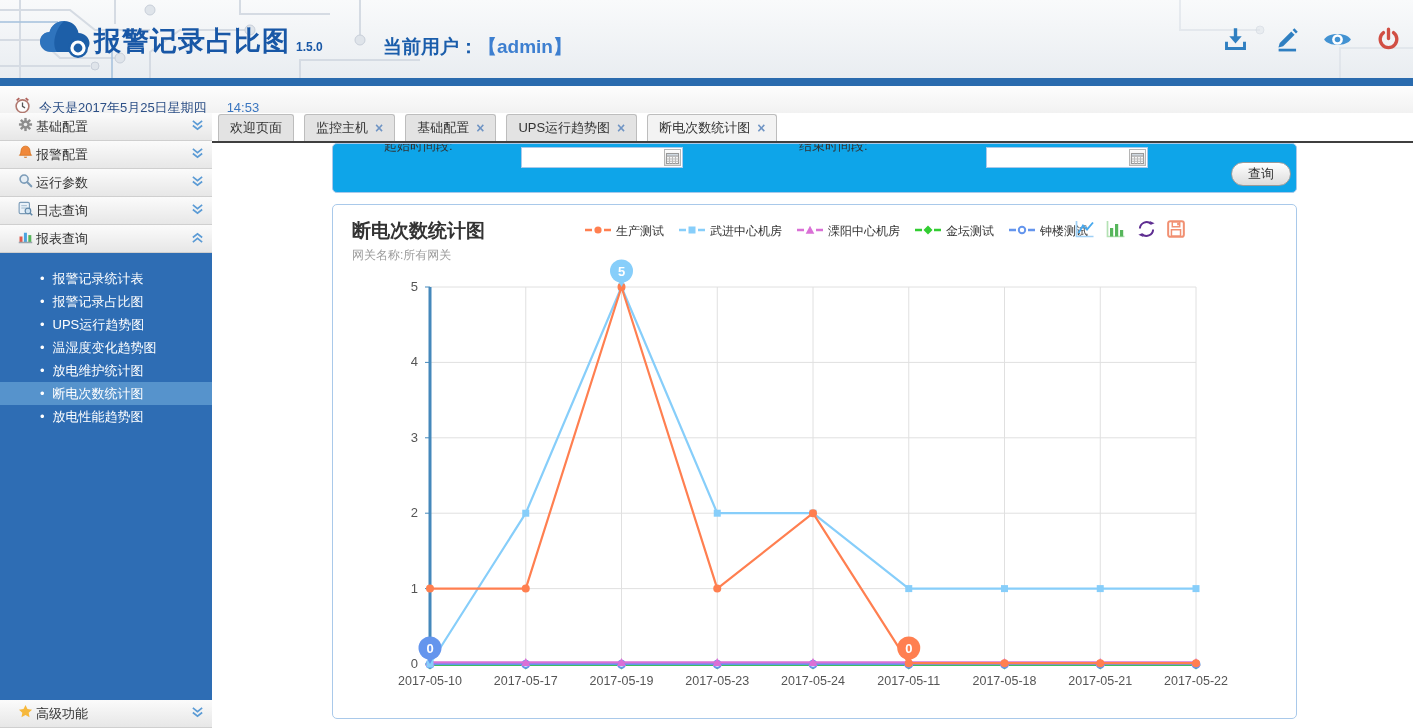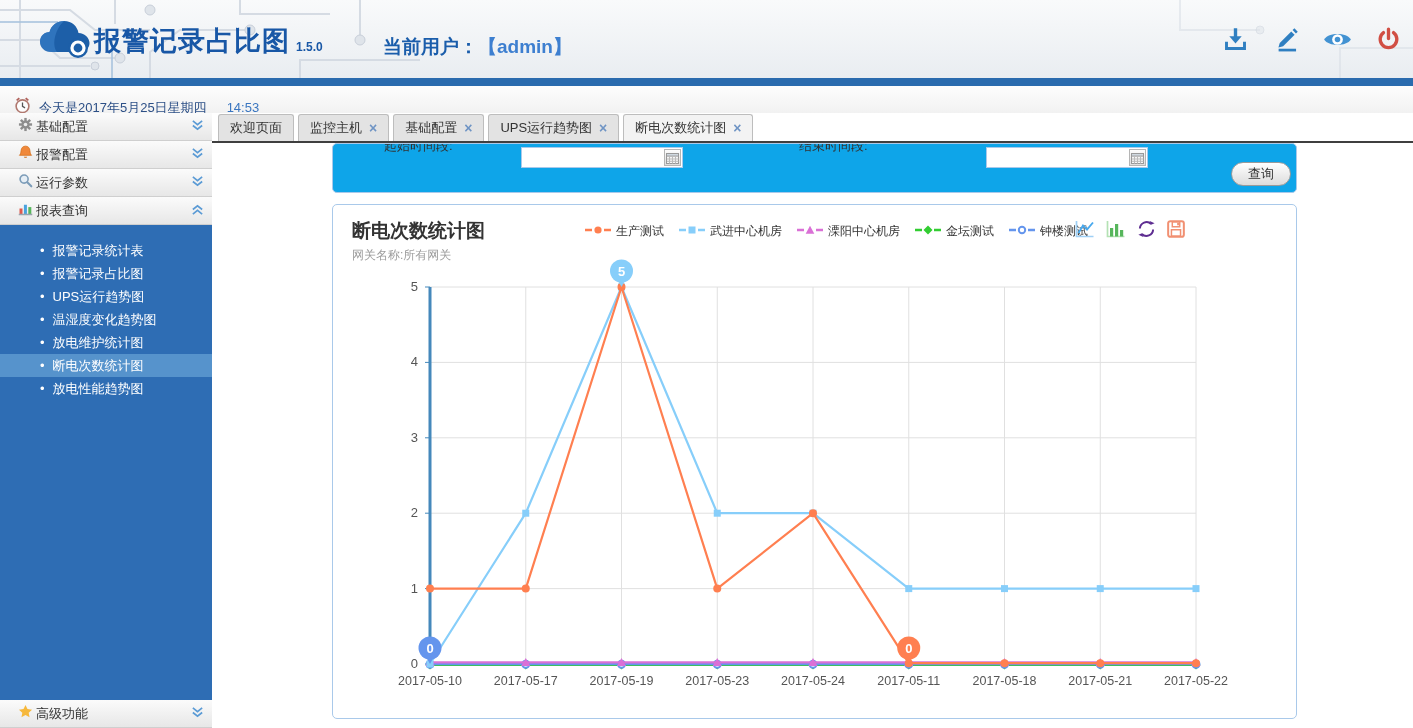--- a/index.html
+++ b/index.html
@@ -38,21 +38,21 @@
   .side-group .glabel { font-size:13px; color:#333; flex:1; }
   .submenu { flex:1 1 auto; background:#2e6db4; padding-top:14px; overflow:hidden; }
   .submenu-item { height:23px; display:flex; align-items:center; gap:8px; padding-left:40px;
                   color:#fff; font-size:13px; cursor:pointer; }
   .submenu-item.selected { background:#5693cc; }
   .submenu-item .bullet { font-size:13px; }
 
   
   .main { position:absolute; left:212px; top:113px; right:0; bottom:0; background:#fff; }
   .tabstrip { height:30px; border-bottom:2px solid #3f3f3f; display:flex; align-items:flex-end;
-              gap:4px; padding-left:6px; background:#fff; }
+              gap:10px; padding-left:6px; background:#fff; }
   .tab { height:27px; display:flex; align-items:center; padding:0 11px; background:#e3e3e3;
          border:1px solid #bdbdbd; border-bottom:none; border-radius:3px 3px 0 0;
          font-size:13px; color:#333; cursor:pointer; white-space:nowrap; }
   .tab.active { background:#f3f3f3; }
   .tab .close { color:#6f94c4; margin-left:7px; font-size:14px; font-weight:bold; cursor:pointer; }
 
   .content { position:absolute; left:0; top:32px; right:0; bottom:0; }
 
   .query-card { position:absolute; left:120px; right:116px; top:-2px; height:50px;
                 border:1px solid #a9c9ea; border-radius:5px; background:#0ea5e9; overflow:hidden; }
@@ -202,20 +202,36 @@
             <polyline points="2,7 7,11 12,7"></polyline>
           </g>
         </svg></span>
     </div>
     <div class="side-group">
       <span><svg width="15" height="15" viewBox="0 0 16 16">
           <circle cx="6.5" cy="6.5" r="4.3" fill="#e6eef5" stroke="#7c9cb8" stroke-width="1.7"></circle>
           <line x1="9.9" y1="9.9" x2="14.2" y2="14.2" stroke="#7c9cb8" stroke-width="2.2" stroke-linecap="round"></line>
         </svg></span>
       <span class="glabel">运行参数</span>
+      <span><svg width="13" height="13" viewBox="0 0 14 14">
+          <g stroke="#5b9bd5" stroke-width="1.8" fill="none">
+            <polyline points="2,2 7,6 12,2"></polyline>
+            <polyline points="2,7 7,11 12,7"></polyline>
+          </g>
+        </svg></span>
+    </div>
+    <div class="side-group">
+      <span><svg width="15" height="15" viewBox="0 0 16 16">
+          <rect x="1.2" y="1.5" width="11" height="12" rx="1.5" fill="#eaf2f9" stroke="#7c9cb8" stroke-width="1.2"></rect>
+          <line x1="3.5" y1="5" x2="9.5" y2="5" stroke="#9db6ca"></line>
+          <line x1="3.5" y1="7.5" x2="9.5" y2="7.5" stroke="#9db6ca"></line>
+          <circle cx="10.6" cy="10.6" r="3" fill="#cfe3f2" stroke="#5f87a8" stroke-width="1.2"></circle>
+          <line x1="12.8" y1="12.8" x2="15.2" y2="15.2" stroke="#5f87a8" stroke-width="1.7"></line>
+        </svg></span>
+      <span class="glabel">日志查询</span>
       <span><svg width="13" height="13" viewBox="0 0 14 14">
           <g stroke="#5b9bd5" stroke-width="1.8" fill="none">
             <polyline points="2,2 7,6 12,2"></polyline>
             <polyline points="2,7 7,11 12,7"></polyline>
           </g>
         </svg></span>
     </div>
     <div class="side-group">
       <span><svg width="15" height="15" viewBox="0 0 16 16">
           <rect x="1.6" y="8" width="3.2" height="6" fill="#e05a4e"></rect>

